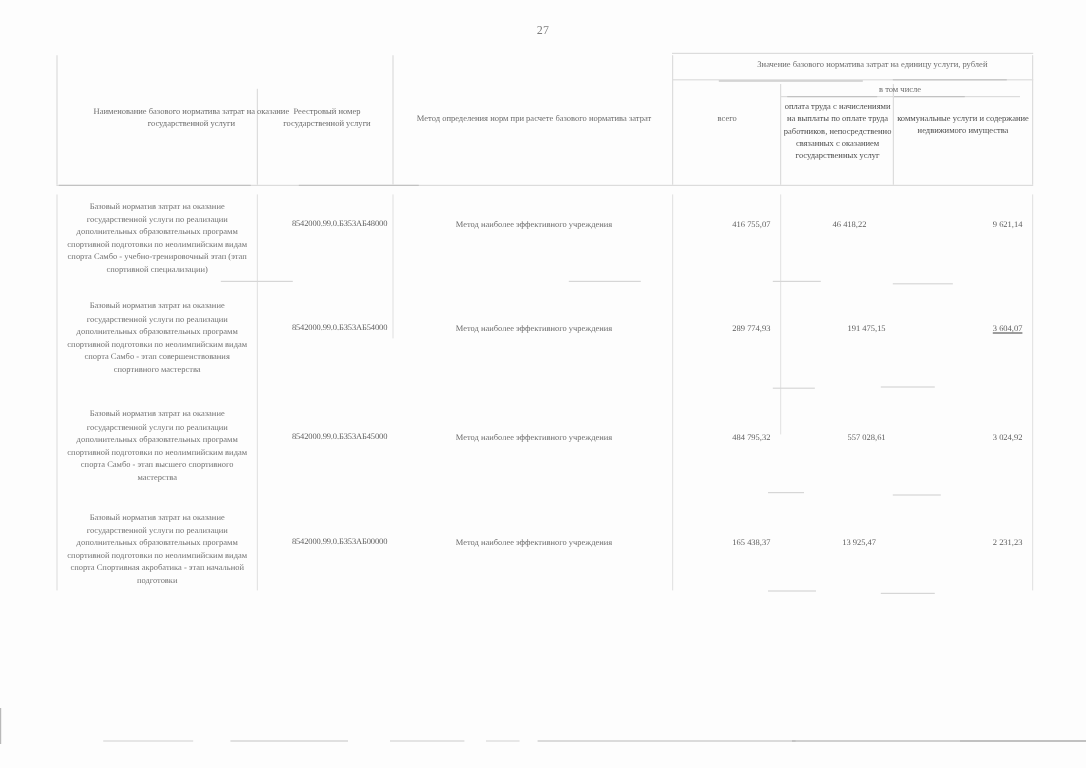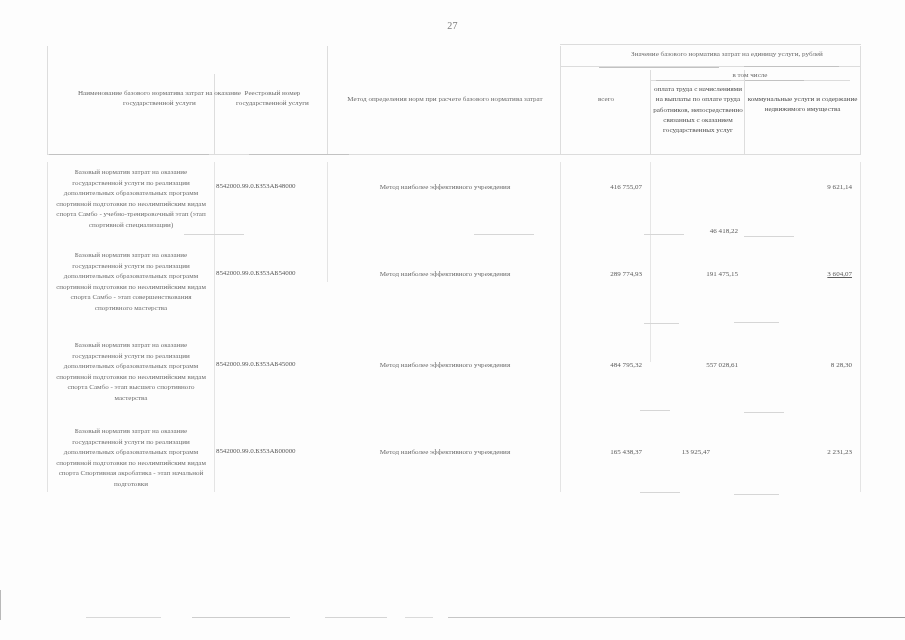--- a/index.html
+++ b/index.html
@@ -71,21 +71,23 @@
     position: absolute;
     text-align: center;
     font-size: 7.05px;
     line-height: 1.5;
     color: #6f6f6f;
   }
   .regno {
     position: absolute;
     font-size: 7.05px;
     color: #5f5f5f;
+    text-align: center;
     letter-spacing: -0.1px;
+    margin-left: 12px;
   }
   .method {
     position: absolute;
     font-size: 7.05px;
     color: #6a6a6a;
     text-align: center;
   }
   .num {
     position: absolute;
     font-size: 7.05px;
@@ -170,42 +172,42 @@
     <div class="t" style="left:520px; top:50px; width:84px;">всего</div>
 
     <div class="t darker" style="left:609px; top:40px; width:90px;">оплата труда с начислениями на выплаты по оплате труда работников, непосредственно связанных с оказанием государственных услуг</div>
 
     <div class="t darker" style="left:703px; top:50px; width:111px;">коммунальные услуги и содержание недвижимого имущества</div>
 
     <div class="desc" style="left:8px; top:123px; width:158px;">Базовый норматив затрат на оказание государственной услуги по реализации дополнительных образовательных программ спортивной подготовки по неолимпийским видам спорта Самбо - учебно-тренировочный этап (этап спортивной специализации)</div>
     <div class="regno" style="left:172px; top:138px; width:110px;">8542000.99.0.БЗ53АБ48000</div>
     <div class="method" style="left:288px; top:139px; width:226px;">Метод наиболее эффективного учреждения</div>
     <div class="num" style="left:520px; top:139px; width:78px;">416 755,07</div>
-    <div class="num" style="left:612px; top:139px; width:82px;margin-top:44px;">46 418,22</div>
+    <div class="num" style="left:596px; top:139px; width:82px;">46 418,22</div>
     <div class="num" style="left:706px; top:139px; width:102px;">9 621,14</div>
 
     <div class="desc" style="left:8px; top:206px; width:158px;">Базовый норматив затрат на оказание государственной услуги по реализации дополнительных образовательных программ спортивной подготовки по неолимпийским видам спорта Самбо - этап совершенствования спортивного мастерства</div>
     <div class="regno" style="left:172px; top:225px; width:110px;">8542000.99.0.БЗ53АБ54000</div>
     <div class="method" style="left:288px; top:226px; width:226px;">Метод наиболее эффективного учреждения</div>
     <div class="num" style="left:520px; top:226px; width:78px;">289 774,93</div>
     <div class="num" style="left:612px; top:226px; width:82px;">191 475,15</div>
     <div class="num" style="left:706px; top:226px; width:102px;text-decoration:underline;">3 604,07</div>
 
     <div class="desc" style="left:8px; top:296px; width:158px;">Базовый норматив затрат на оказание государственной услуги по реализации дополнительных образовательных программ спортивной подготовки по неолимпийским видам спорта Самбо - этап высшего спортивного мастерства</div>
     <div class="regno" style="left:172px; top:316px; width:110px;">8542000.99.0.БЗ53АБ45000</div>
     <div class="method" style="left:288px; top:317px; width:226px;">Метод наиболее эффективного учреждения</div>
     <div class="num" style="left:520px; top:317px; width:78px;">484 795,32</div>
     <div class="num" style="left:612px; top:317px; width:82px;">557 028,61</div>
-    <div class="num" style="left:706px; top:317px; width:102px;">8 28,30</div>
+    <div class="num" style="left:706px; top:317px; width:102px;">3 024,92</div>
 
     <div class="desc" style="left:8px; top:382px; width:158px;">Базовый норматив затрат на оказание государственной услуги по реализации дополнительных образовательных программ спортивной подготовки по неолимпийским видам спорта Спортивная акробатика - этап начальной подготовки</div>
     <div class="regno" style="left:172px; top:403px; width:110px;">8542000.99.0.БЗ53АБ00000</div>
     <div class="method" style="left:288px; top:404px; width:226px;">Метод наиболее эффективного учреждения</div>
     <div class="num" style="left:520px; top:404px; width:78px;">165 438,37</div>
-    <div class="num" style="left:584px; top:404px; width:82px;">13 925,47</div>
+    <div class="num" style="left:604px; top:404px; width:82px;">13 925,47</div>
     <div class="num" style="left:706px; top:404px; width:102px;">2 231,23</div>
 
   </div>
 
   <div class="hr" style="left:86px;  top:617px; width:75px;  background:#d8d8d8;"></div>
   <div class="hr" style="left:192px; top:617px; width:98px;  background:#cdcdcd;"></div>
   <div class="hr" style="left:325px; top:617px; width:62px;  background:#d4d4d4;"></div>
   <div class="hr" style="left:405px; top:617px; width:28px;  background:#dadada;"></div>
   <div class="hr" style="left:448px; top:617px; width:215px; background:#c6c6c6;"></div>
   <div class="hr" style="left:660px; top:617px; width:140px; background:#b4b4b4;"></div>

